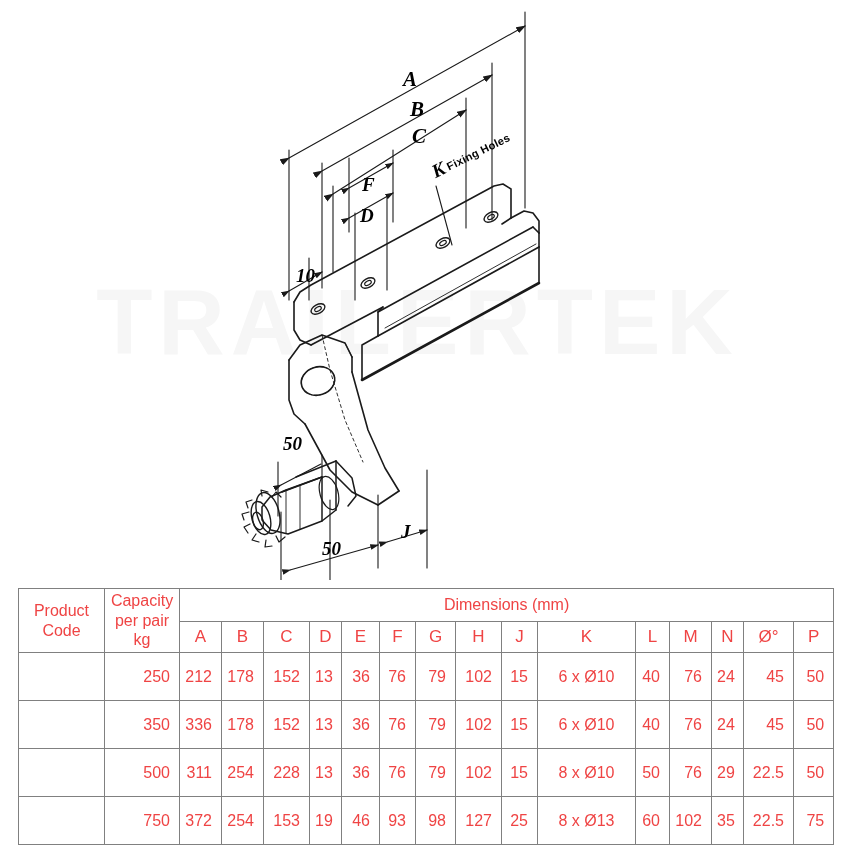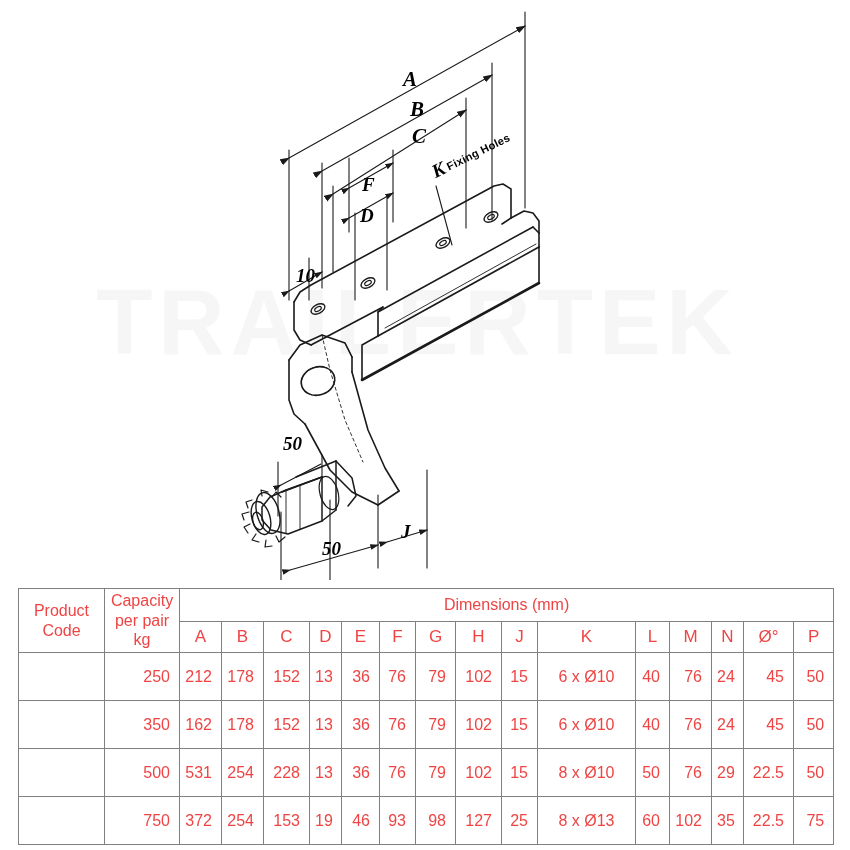--- a/index.html
+++ b/index.html
@@ -378,41 +378,41 @@
         <td class="datacell">40</td>
         <td class="datacell">76</td>
         <td class="datacell">24</td>
         <td class="datacell">45</td>
         <td class="datacell">50</td>
       </tr>
 
       <tr>
         <td class="datacell code-col"></td>
         <td class="datacell">350</td>
-        <td class="datacell">162</td>
+        <td class="datacell">336</td>
         <td class="datacell">178</td>
         <td class="datacell">152</td>
         <td class="datacell">13</td>
         <td class="datacell">36</td>
         <td class="datacell">76</td>
         <td class="datacell">79</td>
         <td class="datacell">102</td>
         <td class="datacell">15</td>
         <td class="datacell k-col">6 x Ø10</td>
         <td class="datacell">40</td>
         <td class="datacell">76</td>
         <td class="datacell">24</td>
         <td class="datacell">45</td>
         <td class="datacell">50</td>
       </tr>
 
       <tr class="row-sep-strong">
         <td class="datacell code-col"></td>
         <td class="datacell">500</td>
-        <td class="datacell">531</td>
+        <td class="datacell">311</td>
         <td class="datacell">254</td>
         <td class="datacell">228</td>
         <td class="datacell">13</td>
         <td class="datacell">36</td>
         <td class="datacell">76</td>
         <td class="datacell">79</td>
         <td class="datacell">102</td>
         <td class="datacell">15</td>
         <td class="datacell k-col">8 x Ø10</td>
         <td class="datacell">50</td>

